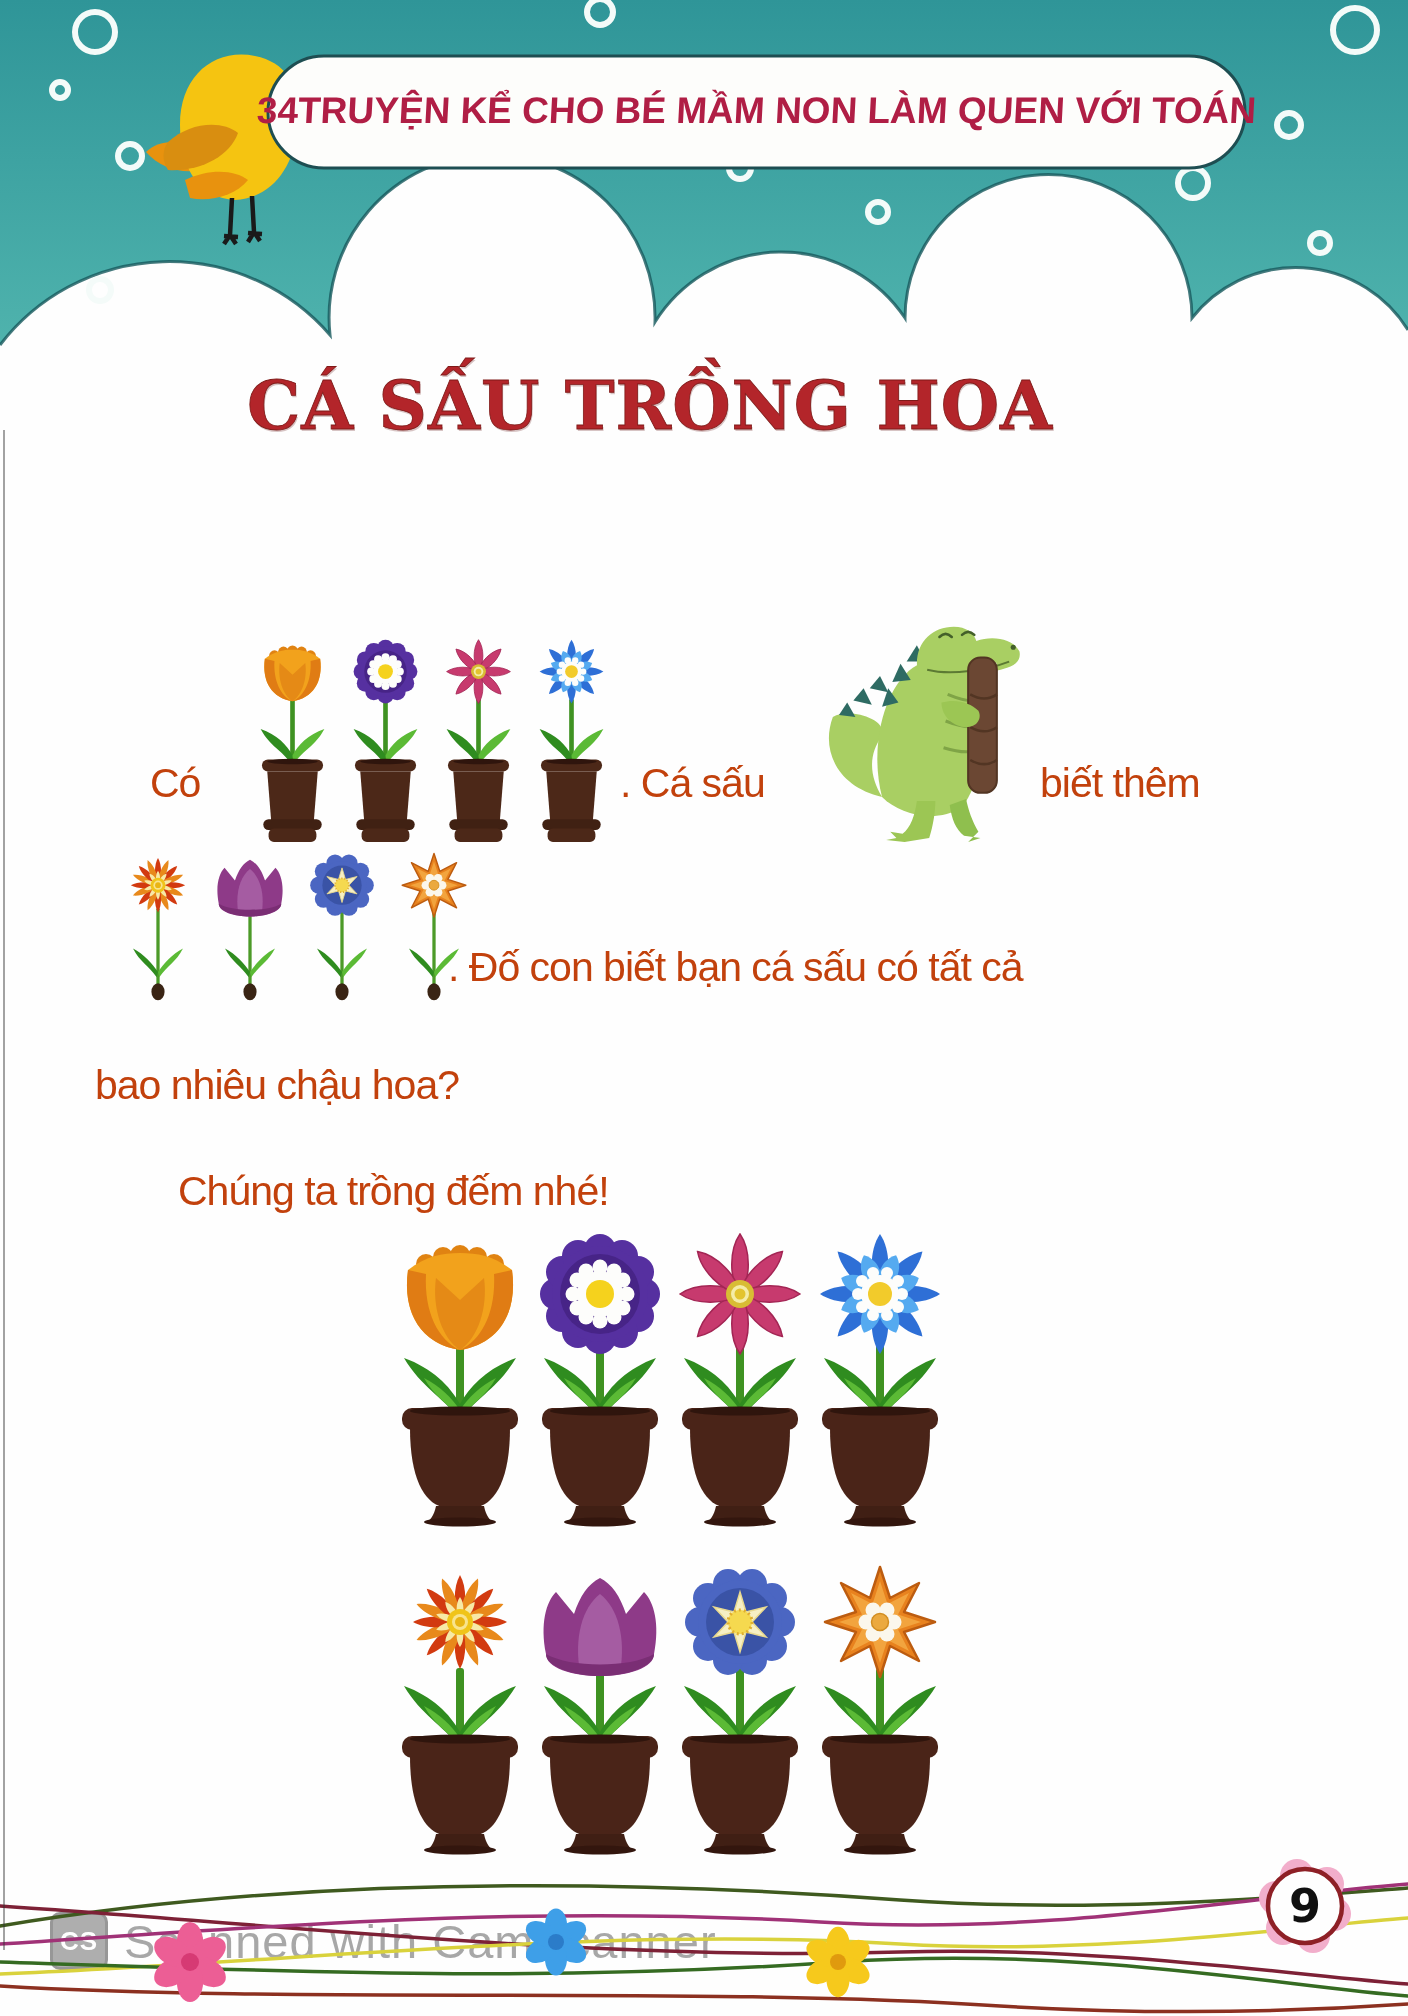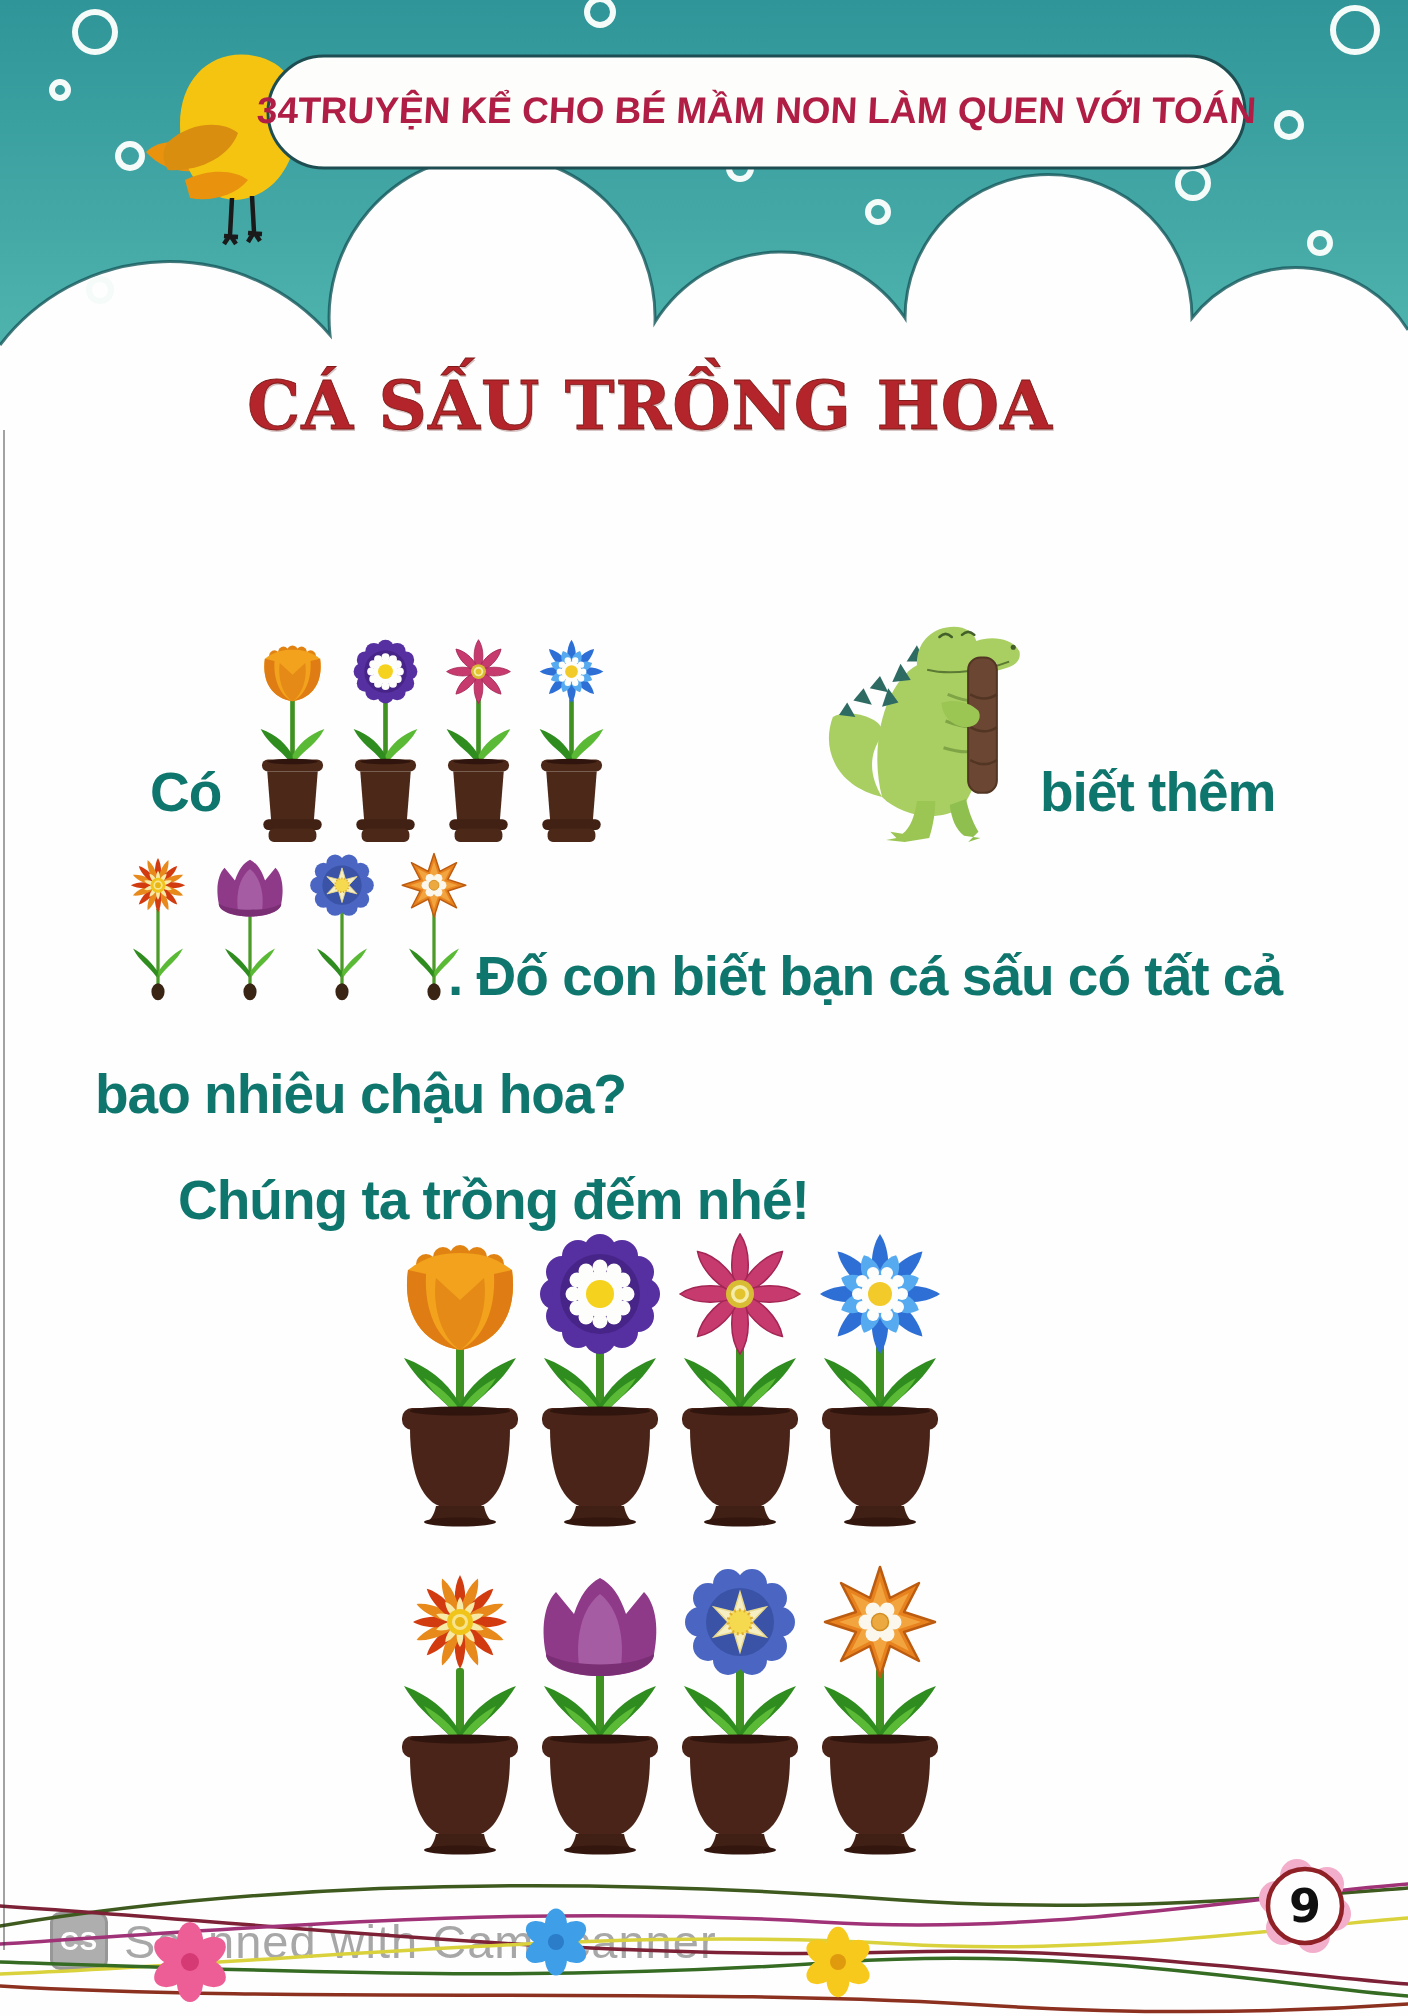--- a/index.html
+++ b/index.html
@@ -7,21 +7,21 @@
         font-family:"Liberation Sans",sans-serif;}
   .hdr-svg{position:absolute;top:0;left:0;display:block;}
   .banner-text{position:absolute;left:268px;top:54px;width:977px;height:114px;
         display:flex;align-items:center;justify-content:center;
         font-weight:bold;font-size:37px;color:#B01E45;letter-spacing:0px;
         transform:skewX(-3deg);white-space:nowrap;}
   .page-title{position:absolute;top:366px;left:60px;width:1180px;text-align:center;
         font-family:"DejaVu Serif",serif;font-weight:bold;font-size:67px;color:#B3252A;
         letter-spacing:1px;-webkit-text-stroke:0.8px #7E1A18;
         text-shadow:1px 2px 0 rgba(100,25,25,.25);}
-  .story-text{position:absolute;font-size:55px;letter-spacing:-1px;color:#0f766e;white-space:nowrap;font-weight:bold;}
+  .story-text{position:absolute;font-size:41px;letter-spacing:-1px;color:#c2410c;white-space:nowrap;}
   .t-co{left:150px;top:760px}
   .t-casau{left:620px;top:760px}
   .t-trong{left:1040px;top:760px}
   .t-do{left:448px;top:944px}
   .t-bao{left:95px;top:1062px}
   .t-chung{left:178px;top:1168px}
   .inline-pots{position:absolute;left:246px;top:628px;display:flex;}
   .inline-flowers{position:absolute;left:112px;top:842px;display:flex;}
   .grid-row{position:absolute;left:390px;display:flex;}
   .row1{top:1228px}
@@ -326,20 +326,21 @@
         <use href="#stem-tall"></use>
         <use href="#pot-tall"></use>
         <use href="#head-pink-star" transform="translate(70,64) scale(0.8) translate(-70,-64)"></use>
       </svg>
       <svg viewBox="0 0 140 330" width="93" class="flower-cell">
         <use href="#stem-tall"></use>
         <use href="#pot-tall"></use>
         <use href="#head-blue-daisy" transform="translate(70,64) scale(0.8) translate(-70,-64)"></use>
       </svg>
     </div>
+  <span class="story-text t-casau">. Cá sấu</span>
 
   <svg class="croc-svg" width="206" height="246" viewBox="0 0 200 240">
     <path d="M14,118 C2,150 18,186 62,196 C50,176 48,156 62,136 C64,130 60,124 52,120 C40,114 24,112 14,118 Z" fill="#A9CF63"></path>
     <g fill="#2E6B63">
       <polygon points="20,116 28,104 36,118"></polygon>
       <polygon points="34,102 44,90 52,106"></polygon>
       <polygon points="50,90 60,78 68,94"></polygon>
     </g>
     <path d="M62,196 C50,150 62,92 92,70 C120,52 150,60 158,92 C166,130 160,180 140,206 C115,222 80,214 62,196 Z" fill="#A9CF63"></path>
     <g stroke="#7FA446" stroke-width="3" fill="none">

